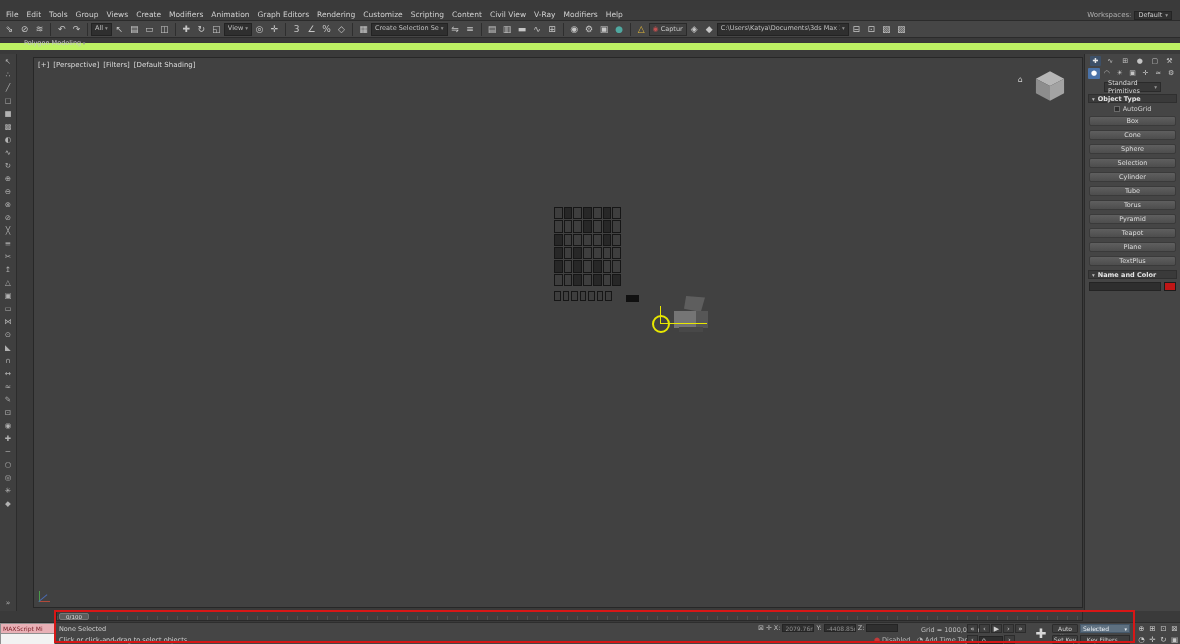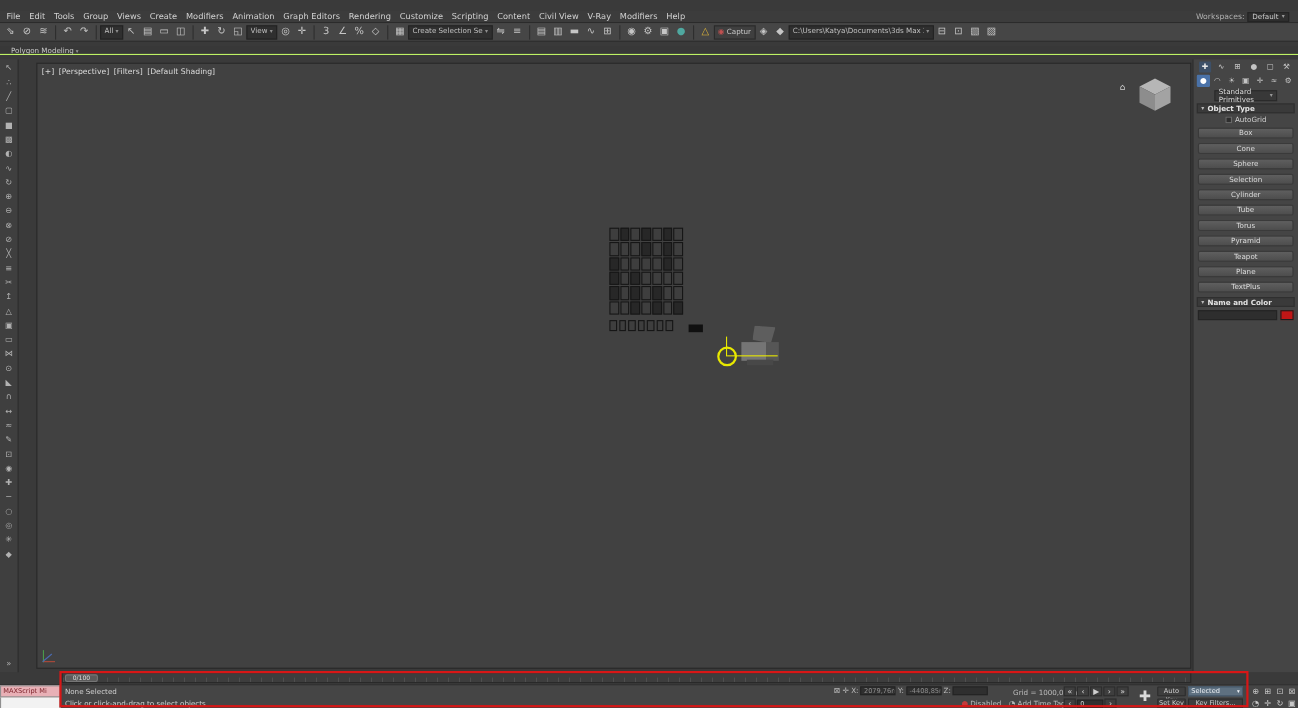--- a/index.html
+++ b/index.html
@@ -30,21 +30,21 @@
   .tb-combo{height:13px;background:#2f2f2f;border:1px solid #232323;display:flex;align-items:flex-start;gap:2px;padding:0 3px;font-size:6.5px;color:#c0c0c0;flex:none;max-width:132px}
   .tb-combo .val{white-space:nowrap;overflow:hidden;max-width:120px}
   .tb-combo .arr::after{content:"▾";font-size:5.5px;color:#8f8f8f}
   .tb-btn{height:13px;display:flex;align-items:center;gap:2px;padding:0 3px;font-size:6.5px;color:#c8c8c8;background:#3f3f3f;border:1px solid #2a2a2a;flex:none}
   .tb-btn .dot::after{content:"◉";font-size:7px;color:#c05050}
 
   
   .ribbon-tabs{position:absolute;left:0;top:38px;width:100%;height:8px;background:#3d3d3d;display:flex;align-items:center;padding-left:26px;gap:2px}
   .ribbon-tab{font-size:6.5px;color:#bfbfbf;padding:0 4px;line-height:8px;white-space:nowrap}
   .ribbon-tab.active{color:#fff;background:#4a4a4a}
-  .ribbon-panel{position:absolute;left:0;top:42px;width:100%;height:8px;background:#383838;border-bottom:1px solid #bef264;display:flex;align-items:center;padding-left:10px}
+  .ribbon-panel{position:absolute;left:0;top:42px;width:100%;height:8px;background:#383838;border-bottom:7px solid #bef264;display:flex;align-items:center;padding-left:24px}
   .ribbon-panel-label{font-size:6.5px;color:#c8c8c8}
   .ribbon-panel-label::after{content:" ▾";font-size:5px;color:#999}
 
   
   .main{position:absolute;left:0;top:54px;width:1180px;height:557px;background:#3a3a3a}
   .left-strip{position:absolute;left:0;top:0;width:17px;height:100%;background:#3f3f3f;border-right:1px solid #2c2c2c;display:flex;flex-direction:column;align-items:center;padding:2px 0;gap:1px}
   .strip-icon{width:13px;height:12px;line-height:12px;text-align:center;font-size:7.5px;color:#b2b2b2;flex:none}
   .strip-icon:last-child{margin-top:auto}
 
   .viewport{position:absolute;left:33px;top:3px;width:1050px;height:551px;background:#414141;border:1px solid #272727}

